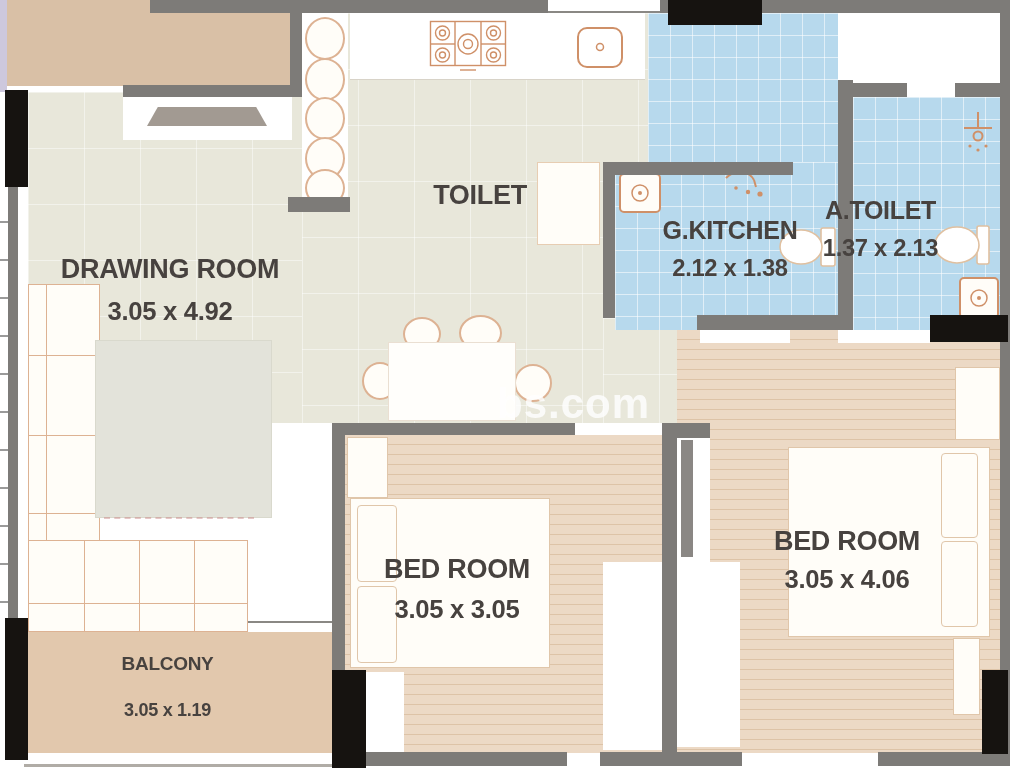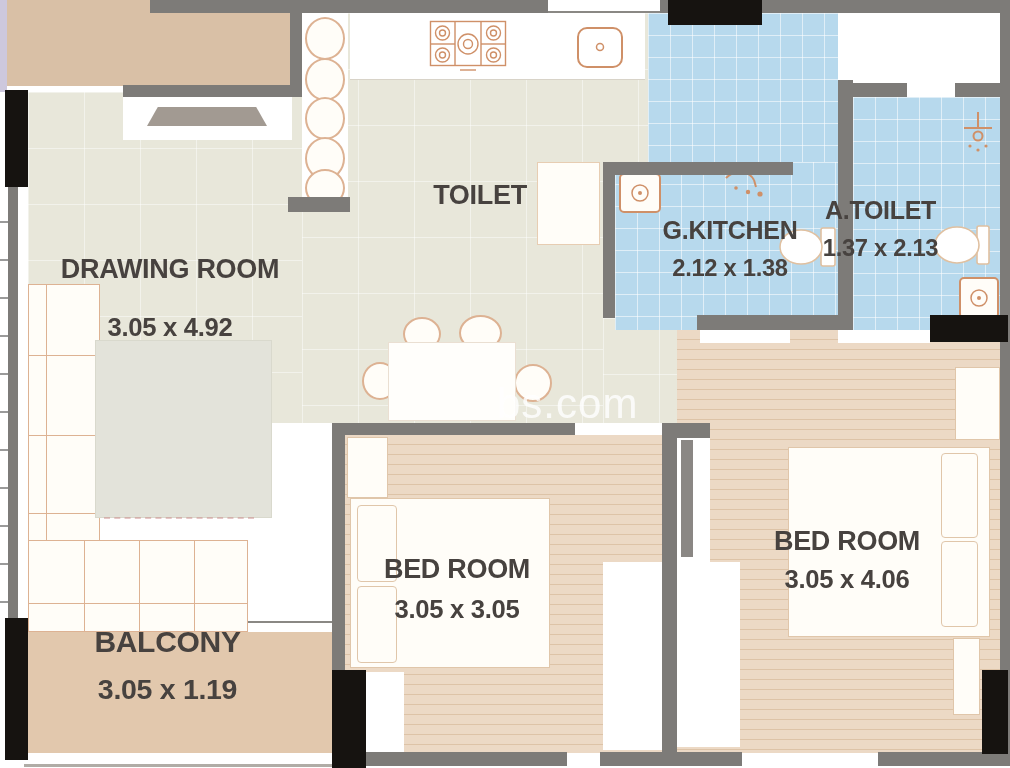--- a/index.html
+++ b/index.html
@@ -70,21 +70,21 @@
   <div class="a ov" style="left:366px;top:672px;width:38px;height:80px"></div>
   <div class="a ov" style="left:677px;top:562px;width:63px;height:185px"></div>
   <div class="a ov" style="left:677px;top:438px;width:33px;height:124px"></div>
   <div class="a ov" style="left:700px;top:330px;width:90px;height:13px"></div>
   <div class="a ov" style="left:838px;top:330px;width:92px;height:13px"></div>
   <div class="a ov" style="left:28px;top:613px;width:304px;height:19px">
     <div class="a" style="left:0;top:8px;width:100%;height:2px;background:#8a8884"></div>
   </div>
   <div class="a fl" style="left:24px;top:764px;width:312px;height:3px;background:#b0aca6;z-index:2"></div>
 
-  <div class="a wm watermark label" style="left:497px;top:383px;font-weight:normal">bs.com</div>
+  <div class="a wm watermark label" style="left:497px;top:383px;font-weight:bold">bs.com</div>
 
   <div class="a fx chair" style="left:305px;top:17px;width:40px;height:43px"></div>
   <div class="a fx chair" style="left:305px;top:58px;width:40px;height:43px"></div>
   <div class="a fx chair" style="left:305px;top:97px;width:40px;height:43px"></div>
   <div class="a fx chair" style="left:305px;top:137px;width:40px;height:43px"></div>
   <div class="a fx chair" style="left:305px;top:169px;width:40px;height:38px"></div>
 
   <div class="a fx" style="left:429px;top:20px">
     <svg width="78" height="54" viewBox="0 0 78 54" fill="none" stroke="#cf9068" stroke-width="1.4">
       <rect x="1.5" y="1.5" width="75" height="44" fill="#ffffff"></rect>
@@ -223,39 +223,39 @@
 
   <div class="a col" style="left:5px;top:90px;width:23px;height:97px"></div>
   <div class="a col" style="left:5px;top:618px;width:23px;height:142px"></div>
   <div class="a col" style="left:332px;top:670px;width:34px;height:98px"></div>
   <div class="a col" style="left:668px;top:0;width:94px;height:25px"></div>
   <div class="a col" style="left:930px;top:315px;width:78px;height:27px"></div>
   <div class="a col" style="left:982px;top:670px;width:26px;height:84px"></div>
 
   <div class="a label" style="left:55px;top:256px;width:230px;font-size:27px">
     <div>DRAWING ROOM</div>
-    <div class="rdims" style="margin-top:32px">3.05 x 4.92</div>
+    <div class="rdims" style="margin-top:16px">3.05 x 4.92</div>
   </div>
   <div class="a label" style="left:390px;top:182px;width:180px;font-size:27px">
     <div>TOILET</div>
   </div>
   <div class="a label" style="left:645px;top:218px;width:170px;font-size:25px">
     <div>G.KITCHEN</div>
     <div class="rdims" style="margin-top:13px">2.12 x 1.38</div>
   </div>
   <div class="a label" style="left:803px;top:198px;width:155px;font-size:25px">
     <div>A.TOILET</div>
     <div class="rdims" style="margin-top:13px">1.37 x 2.13</div>
   </div>
   <div class="a label" style="left:367px;top:556px;width:180px;font-size:27px">
     <div>BED ROOM</div>
     <div class="rdims" style="margin-top:14px">3.05 x 3.05</div>
   </div>
   <div class="a label" style="left:762px;top:528px;width:170px;font-size:27px">
     <div>BED ROOM</div>
     <div class="rdims" style="margin-top:12px">3.05 x 4.06</div>
   </div>
-  <div class="a label" style="left:80px;top:627px;width:175px;font-size:30px">
+  <div class="a label" style="left:80px;top:654px;width:175px;font-size:19px">
     <div>BALCONY</div>
-    <div class="rdims" style="margin-top:18px">3.05 x 1.19</div>
+    <div class="rdims" style="margin-top:28px">3.05 x 1.19</div>
   </div>
 
 </div>
 
 </body></html>

